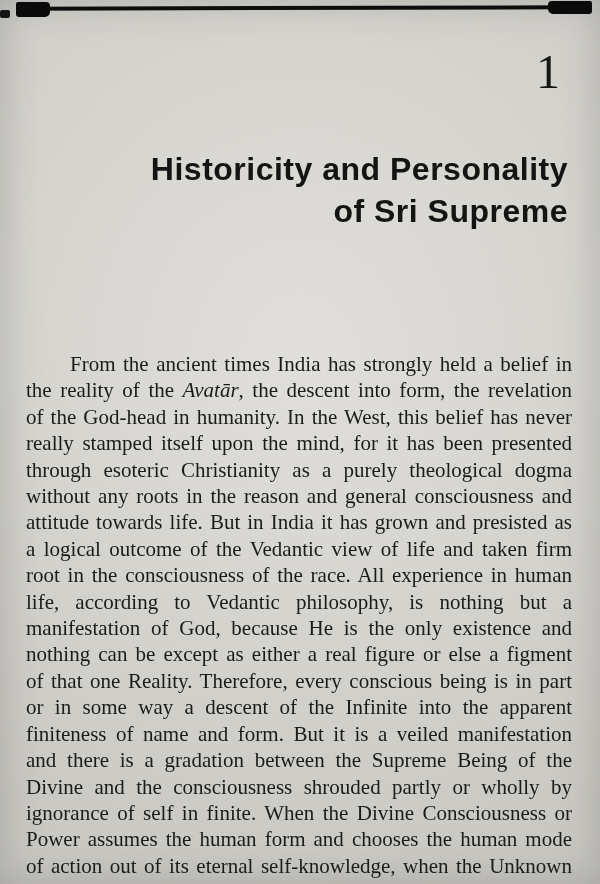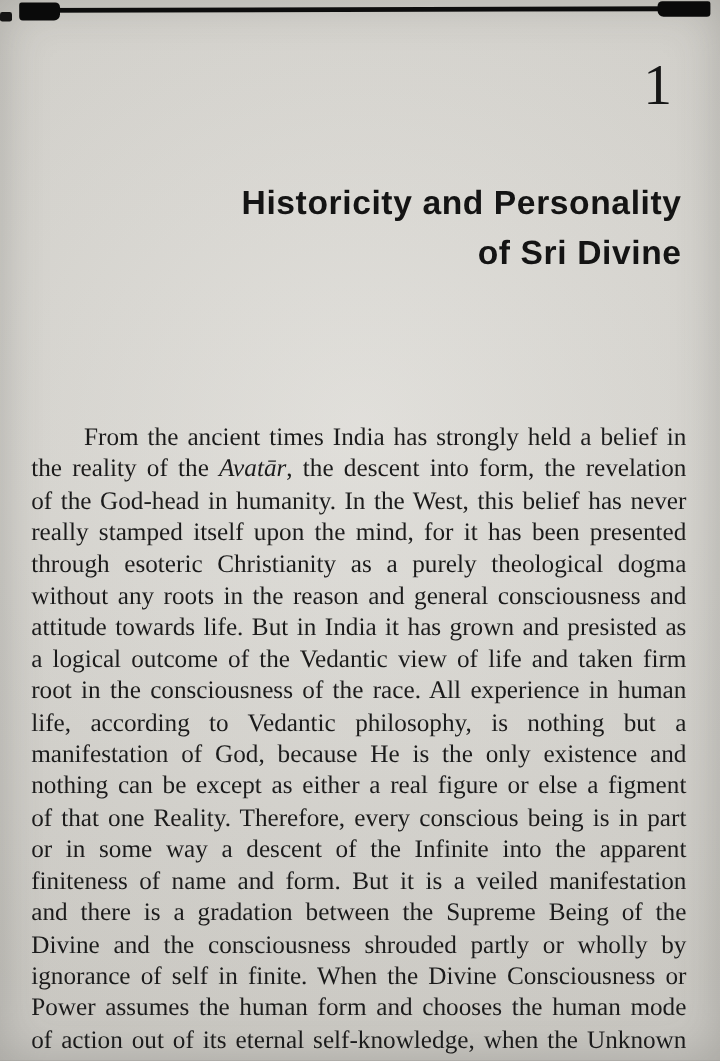--- a/index.html
+++ b/index.html
@@ -71,21 +71,21 @@
   }
 
   .title-block {
     position: absolute;
     top: 148px;
     left: 0;
     right: 32px;
     text-align: right;
     font-family: "Liberation Sans", sans-serif;
     font-weight: 700;
-    font-size: 28px;
+    font-size: 32px;
     line-height: 42px;
     letter-spacing: 0.5px;
     color: #141414;
   }
 
   .body-text {
     position: absolute;
     top: 330px;
     left: 26px;
     right: 28px;
@@ -107,18 +107,18 @@
 
   <div class="scan-line"></div>
   <div class="scan-blob-left"></div>
   <div class="scan-blob-left2"></div>
   <div class="scan-blob-right"></div>
 
   <div class="chapter-number">1</div>
 
   <div class="title-block">
     <div>Historicity and Personality</div>
-    <div>of Sri Divine</div>
+    <div>of Sri Supreme</div>
   </div>
 
   <p class="body-text"><span>From the ancient times India has strongly held a belief in the reality of the </span><span class="italic-term">Avatār</span><span>, the descent into form, the revelation of the God-head in humanity.  In the West, this belief has never really stamped itself upon the mind, for it has been presented through esoteric Christianity as a purely theological dogma without any roots in the reason and general consciousness and attitude towards life.  But in India it has grown and presisted as a logical outcome of the Vedantic view of life and taken firm root in the consciousness of the race.  All experience in human life, according to Vedantic philosophy, is nothing but a manifestation of God, because He is the only existence and nothing can be except as either a real figure or else a figment of that one Reality.  Therefore, every conscious being is in part or in some way a descent of the Infinite into the apparent finiteness of name and form.  But it is a veiled manifestation and there is a gradation between the Supreme Being of the Divine and the consciousness shrouded partly or wholly by ignorance of self in finite.  When the Divine Consciousness or Power assumes the human form and chooses the human mode of action out of its eternal self-knowledge, when the Unknown knows itself and acts in the frame of mental being and the</span></p>
 
 </div>
 
 </body></html>

